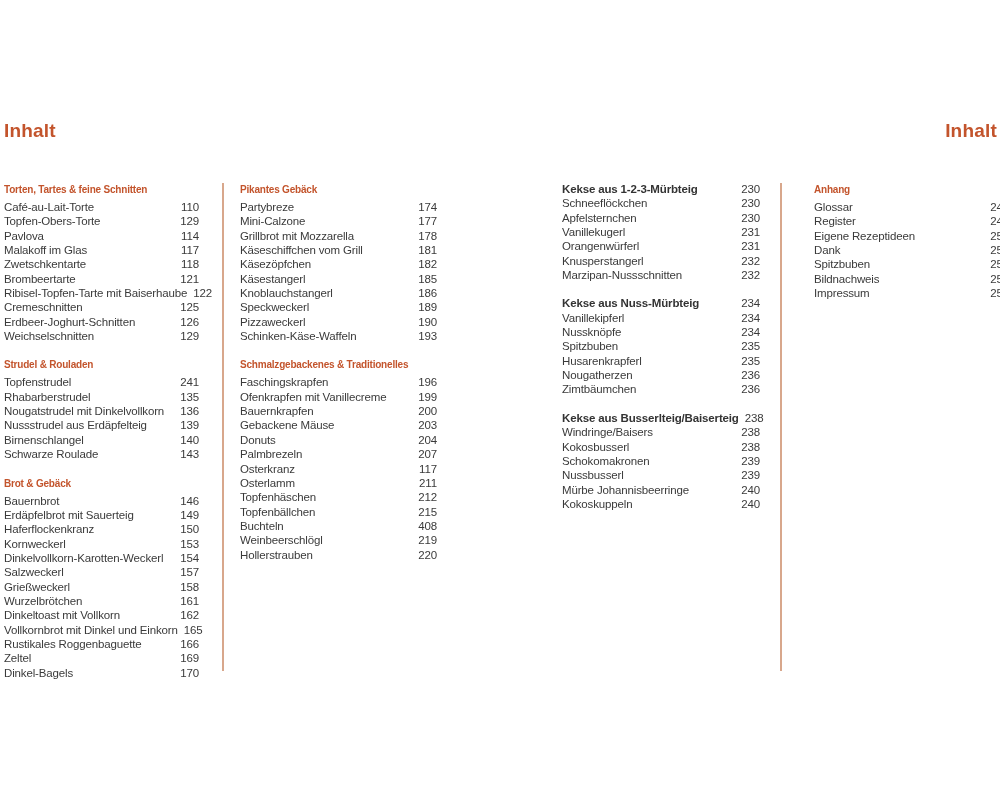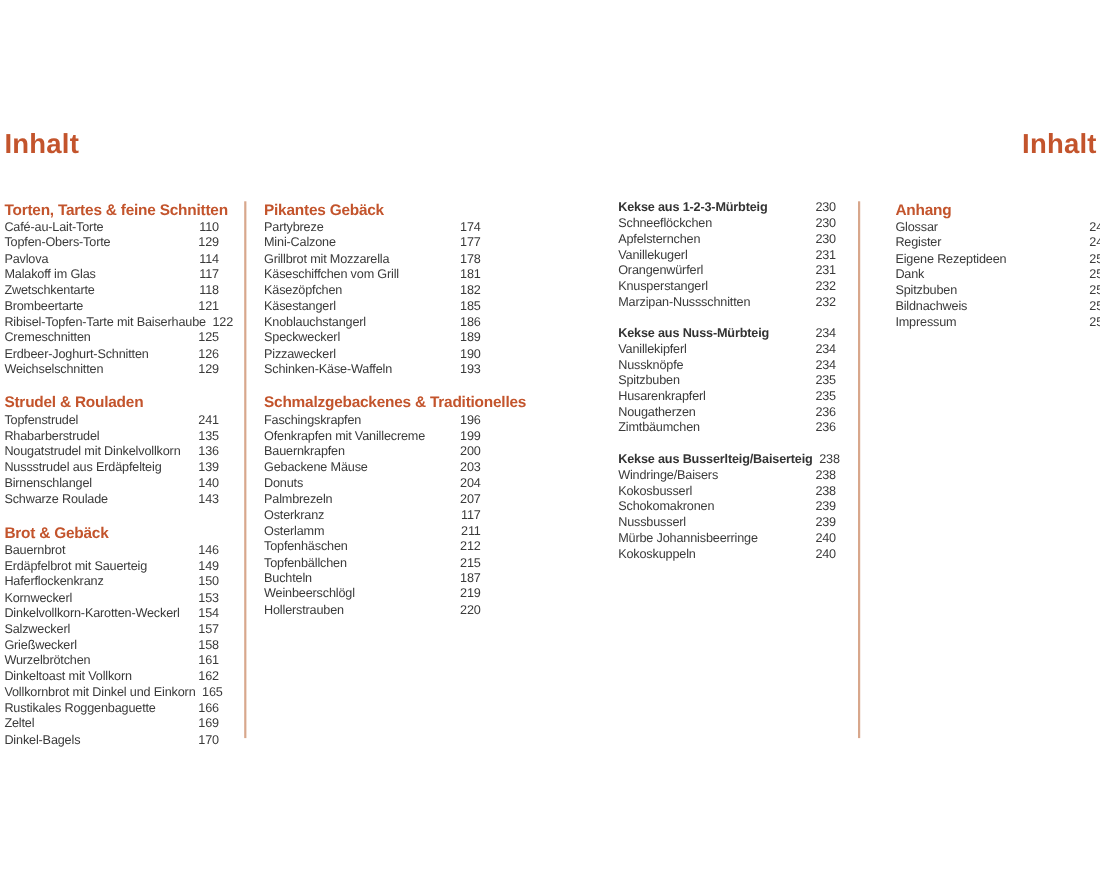--- a/index.html
+++ b/index.html
@@ -6,41 +6,41 @@
     --accent:#c3542c;
     --divider:#d8a78c;
     --text:#3a3a3a;
   }
   html,body{margin:0;padding:0;background:#ffffff;}
   body{width:1000px;height:800px;font-family:"Liberation Sans",sans-serif;}
   .spread{position:relative;width:1000px;height:800px;background:#ffffff;overflow:hidden;}
 
   .page-title{
     position:absolute;top:115px;
-    font-size:25px;line-height:32px;font-weight:bold;
+    font-size:19px;line-height:32px;font-weight:bold;
     color:var(--accent);letter-spacing:0.2px;white-space:nowrap;
   }
   #title-left{left:4px;}
   #title-right{right:3px;text-align:right;}
 
   .col{position:absolute;top:182px;}
   #col-0{left:4px;width:195px;}
   #col-1{left:240px;width:197px;}
   #col-2{left:562px;width:198px;}
   #col-3{left:814px;width:195px;}
 
   .vdiv{position:absolute;top:183px;height:488px;width:1.5px;background:var(--divider);}
   #div-0{left:222px;}
   #div-1{left:780px;}
 
   .section{margin-top:14px;}
   .section:first-child{margin-top:0;}
   .section-heading{
     color:var(--accent);font-weight:bold;
-    font-size:14px;line-height:16px;margin:0 0 2px 0;
+    font-size:10px;line-height:16px;margin:0 0 2px 0;
     letter-spacing:-0.2px;white-space:nowrap;
   }
   .entry{
     display:flex;align-items:baseline;
     font-size:11.5px;line-height:14.35px;
     color:var(--text);letter-spacing:-0.15px;white-space:nowrap;
   }
   .entry .label{flex:0 1 auto;}
   .entry .page{margin-left:auto;padding-left:6px;flex:0 0 auto;text-align:right;}
   .entry.bold .label{font-weight:bold;color:#333333;}
@@ -261,21 +261,21 @@
         <div class="entry">
           <span class="label">Topfenhäschen</span>
           <span class="page">212</span>
         </div>
         <div class="entry">
           <span class="label">Topfenbällchen</span>
           <span class="page">215</span>
         </div>
         <div class="entry">
           <span class="label">Buchteln</span>
-          <span class="page">187</span>
+          <span class="page">408</span>
         </div>
         <div class="entry">
           <span class="label">Weinbeerschlögl</span>
           <span class="page">219</span>
         </div>
         <div class="entry">
           <span class="label">Hollerstrauben</span>
           <span class="page">220</span>
         </div>
       </div>

